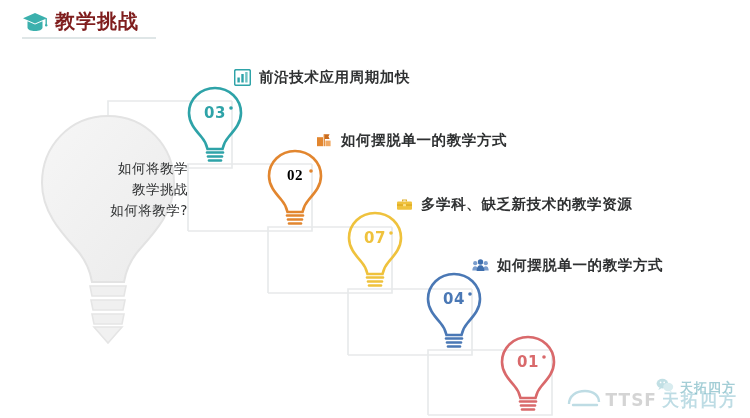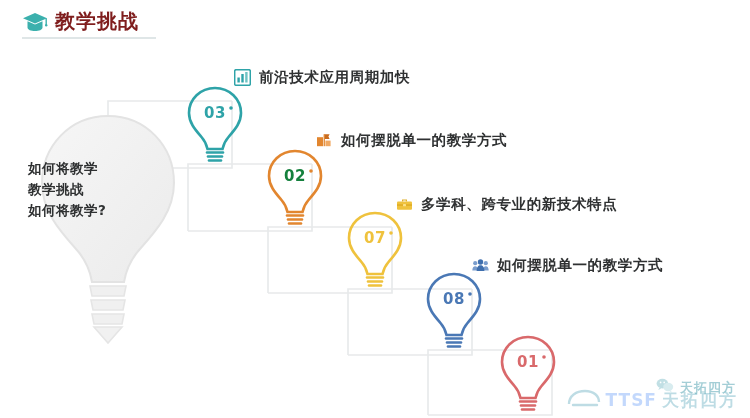--- a/index.html
+++ b/index.html
@@ -21,21 +21,21 @@
   }
   .header-rule{position:absolute;left:22px;top:37px;width:134px;height:2px;background:#dfe6e7;}
 
   
   .steps{position:absolute;left:0;top:0;width:750px;height:418px;pointer-events:none;}
 
   
   .main-bulb{position:absolute;left:28px;top:110px;width:160px;height:250px;}
   .main-bulb-text{
     position:absolute;left:0;top:48px;width:160px;
-    text-align:left;color:#2f3132;font-weight:bold;
+    text-align:right;color:#2f3132;font-weight:normal;
     font-size:13.5px;line-height:21px;letter-spacing:.5px;
     font-family:"DejaVu Sans","Liberation Sans",sans-serif;
   }
   .main-bulb-text span{display:block;}
 
   
   .node{position:absolute;width:66px;height:82px;}
   .node svg{position:absolute;left:0;top:0;}
   .node-num{
     position:absolute;left:0;top:20px;width:66px;text-align:center;
@@ -58,21 +58,21 @@
   }
   .wm-top-text{
     font-size:13px;color:#5aa7b5;letter-spacing:1px;font-weight:bold;
     font-family:"DejaVu Sans","Liberation Sans",sans-serif;
   }
   .wm-logo{
     position:absolute;right:12px;bottom:6px;display:flex;align-items:center;gap:5px;
     opacity:.30;
   }
   .wm-logo-ttsf{
-    font-size:17px;font-weight:bold;color:#3b82f6;letter-spacing:1px;
+    font-size:17px;font-weight:bold;color:#737373;letter-spacing:1px;
     font-family:"DejaVu Sans","Liberation Sans",sans-serif;
   }
   .wm-logo-cn{
     font-size:17px;font-weight:bold;color:#2a8fa8;letter-spacing:2px;
     font-family:"DejaVu Sans","Liberation Sans",sans-serif;
   }
 </style>
 </head>
 <body>
 
@@ -162,21 +162,21 @@
   </div>
 
   <div class="node" style="left:262px;top:147px;">
     <svg width="66" height="82" viewBox="0 0 66 82">
       <path d="M33 4 C18.5 4 7 15 7 29 C7 39 13.5 46 19.5 53 C23 57 24.5 60.5 25.5 65 L40.5 65 C41.5 60.5 43 57 46.5 53 C52.5 46 59 39 59 29 C59 15 47.5 4 33 4 Z" fill="none" stroke="#e2862f" stroke-width="2.6"></path>
       <line x1="25" y1="68.5" x2="41" y2="68.5" stroke="#e2862f" stroke-width="2.6" stroke-linecap="round"></line>
       <line x1="26" y1="72.5" x2="40" y2="72.5" stroke="#e2862f" stroke-width="2.6" stroke-linecap="round"></line>
       <line x1="27" y1="76.5" x2="39" y2="76.5" stroke="#e2862f" stroke-width="2.6" stroke-linecap="round"></line>
       <circle cx="49" cy="24" r="1.8" fill="#e2862f"></circle>
     </svg>
-    <div class="node-num" style="color:#15803d;">02</div>
+    <div class="node-num" style="color:#000000;font-family:Liberation Serif, serif;">02</div>
   </div>
   <div class="label" style="left:316px;top:131px;">
     <span class="label-icon">
       <svg width="17" height="17" viewBox="0 0 17 17">
         <rect x="1" y="5.2" width="6" height="9" fill="#e2862f"></rect>
         <path d="M8.4 2.2 L13.6 2.2 L12.4 4.6 L13.6 7 L8.4 7 Z" fill="#c96b1e"></path>
         <rect x="7.6" y="2.2" width="1.3" height="12" fill="#e2862f"></rect>
         <rect x="9.4" y="8.6" width="5.2" height="5.6" fill="#f0a964"></rect>
       </svg>
     </span>
@@ -195,32 +195,32 @@
   </div>
   <div class="label" style="left:396px;top:195px;">
     <span class="label-icon">
       <svg width="17" height="17" viewBox="0 0 17 17">
         <path d="M6 3.4 L11 3.4 L11 5.4 L9.8 5.4 L9.8 4.4 L7.2 4.4 L7.2 5.4 L6 5.4 Z" fill="#e0b02c"></path>
         <rect x="1" y="5.4" width="15" height="8.4" rx="1.1" fill="#efc23d"></rect>
         <rect x="1" y="8.4" width="15" height="1.3" fill="#dca81f"></rect>
         <rect x="7" y="7.9" width="3" height="2.4" rx="0.5" fill="#fbe08a"></rect>
       </svg>
     </span>
-    <span class="label-text">多学科、跨专业的新技术特点</span>
+    <span class="label-text">多学科、缺乏新技术的教学资源</span>
   </div>
 
   <div class="node" style="left:421px;top:270px;">
     <svg width="66" height="82" viewBox="0 0 66 82">
       <path d="M33 4 C18.5 4 7 15 7 29 C7 39 13.5 46 19.5 53 C23 57 24.5 60.5 25.5 65 L40.5 65 C41.5 60.5 43 57 46.5 53 C52.5 46 59 39 59 29 C59 15 47.5 4 33 4 Z" fill="none" stroke="#4a78b5" stroke-width="2.6"></path>
       <line x1="25" y1="68.5" x2="41" y2="68.5" stroke="#4a78b5" stroke-width="2.6" stroke-linecap="round"></line>
       <line x1="26" y1="72.5" x2="40" y2="72.5" stroke="#4a78b5" stroke-width="2.6" stroke-linecap="round"></line>
       <line x1="27" y1="76.5" x2="39" y2="76.5" stroke="#4a78b5" stroke-width="2.6" stroke-linecap="round"></line>
       <circle cx="49" cy="24" r="1.8" fill="#4a78b5"></circle>
     </svg>
-    <div class="node-num" style="color:#4a78b5;">08</div>
+    <div class="node-num" style="color:#4a78b5;">04</div>
   </div>
   <div class="label" style="left:472px;top:256px;">
     <span class="label-icon">
       <svg width="17" height="17" viewBox="0 0 17 17">
         <circle cx="3.2" cy="6.2" r="2.1" fill="#7a9dcd"></circle>
         <path d="M0.3 13.6 C0.3 10.6 1.6 9.2 3.2 9.2 C4.8 9.2 6.1 10.6 6.1 13.6 Z" fill="#7a9dcd"></path>
         <circle cx="13.8" cy="6.2" r="2.1" fill="#7a9dcd"></circle>
         <path d="M10.9 13.6 C10.9 10.6 12.2 9.2 13.8 9.2 C15.4 9.2 16.7 10.6 16.7 13.6 Z" fill="#7a9dcd"></path>
         <circle cx="8.5" cy="5" r="2.7" fill="#3f6fae"></circle>
         <path d="M4.6 14 C4.6 10 6.3 8.2 8.5 8.2 C10.7 8.2 12.4 10 12.4 14 Z" fill="#3f6fae"></path>

